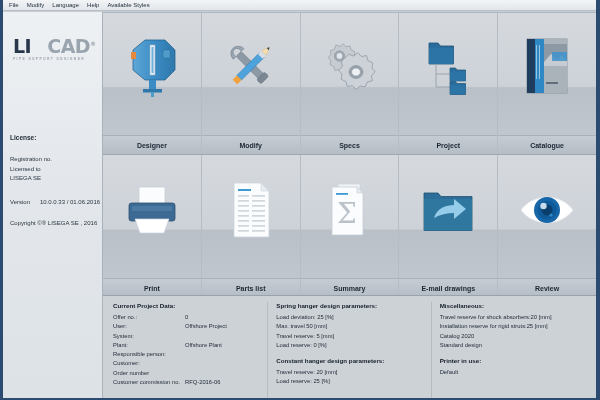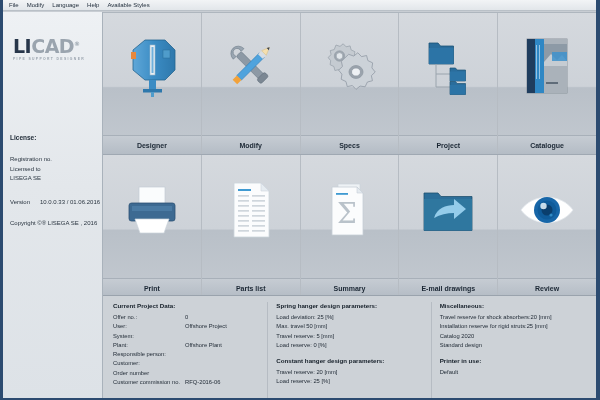--- a/index.html
+++ b/index.html
@@ -58,21 +58,21 @@
   }
   .logo-text {
     font-family: "DejaVu Sans", sans-serif;
     font-size: 19px;
     font-weight: bold;
     letter-spacing: -0.5px;
     line-height: 19px;
     white-space: nowrap;
   }
   .logo-li { color: #27364a; }
-  .logo-cad { color: #9aa4ae; }
+  .logo-cad { color: #9aa4ae; margin-left: 16px; }
   .logo-reg { font-size: 6px; vertical-align: super; color: #9aa4ae; }
   .logo-tag {
     font-size: 3.4px;
     letter-spacing: 1.35px;
     color: #9aa4ae;
     margin-top: 1px;
     white-space: nowrap;
     font-weight: bold;
   }
   #license-block {

